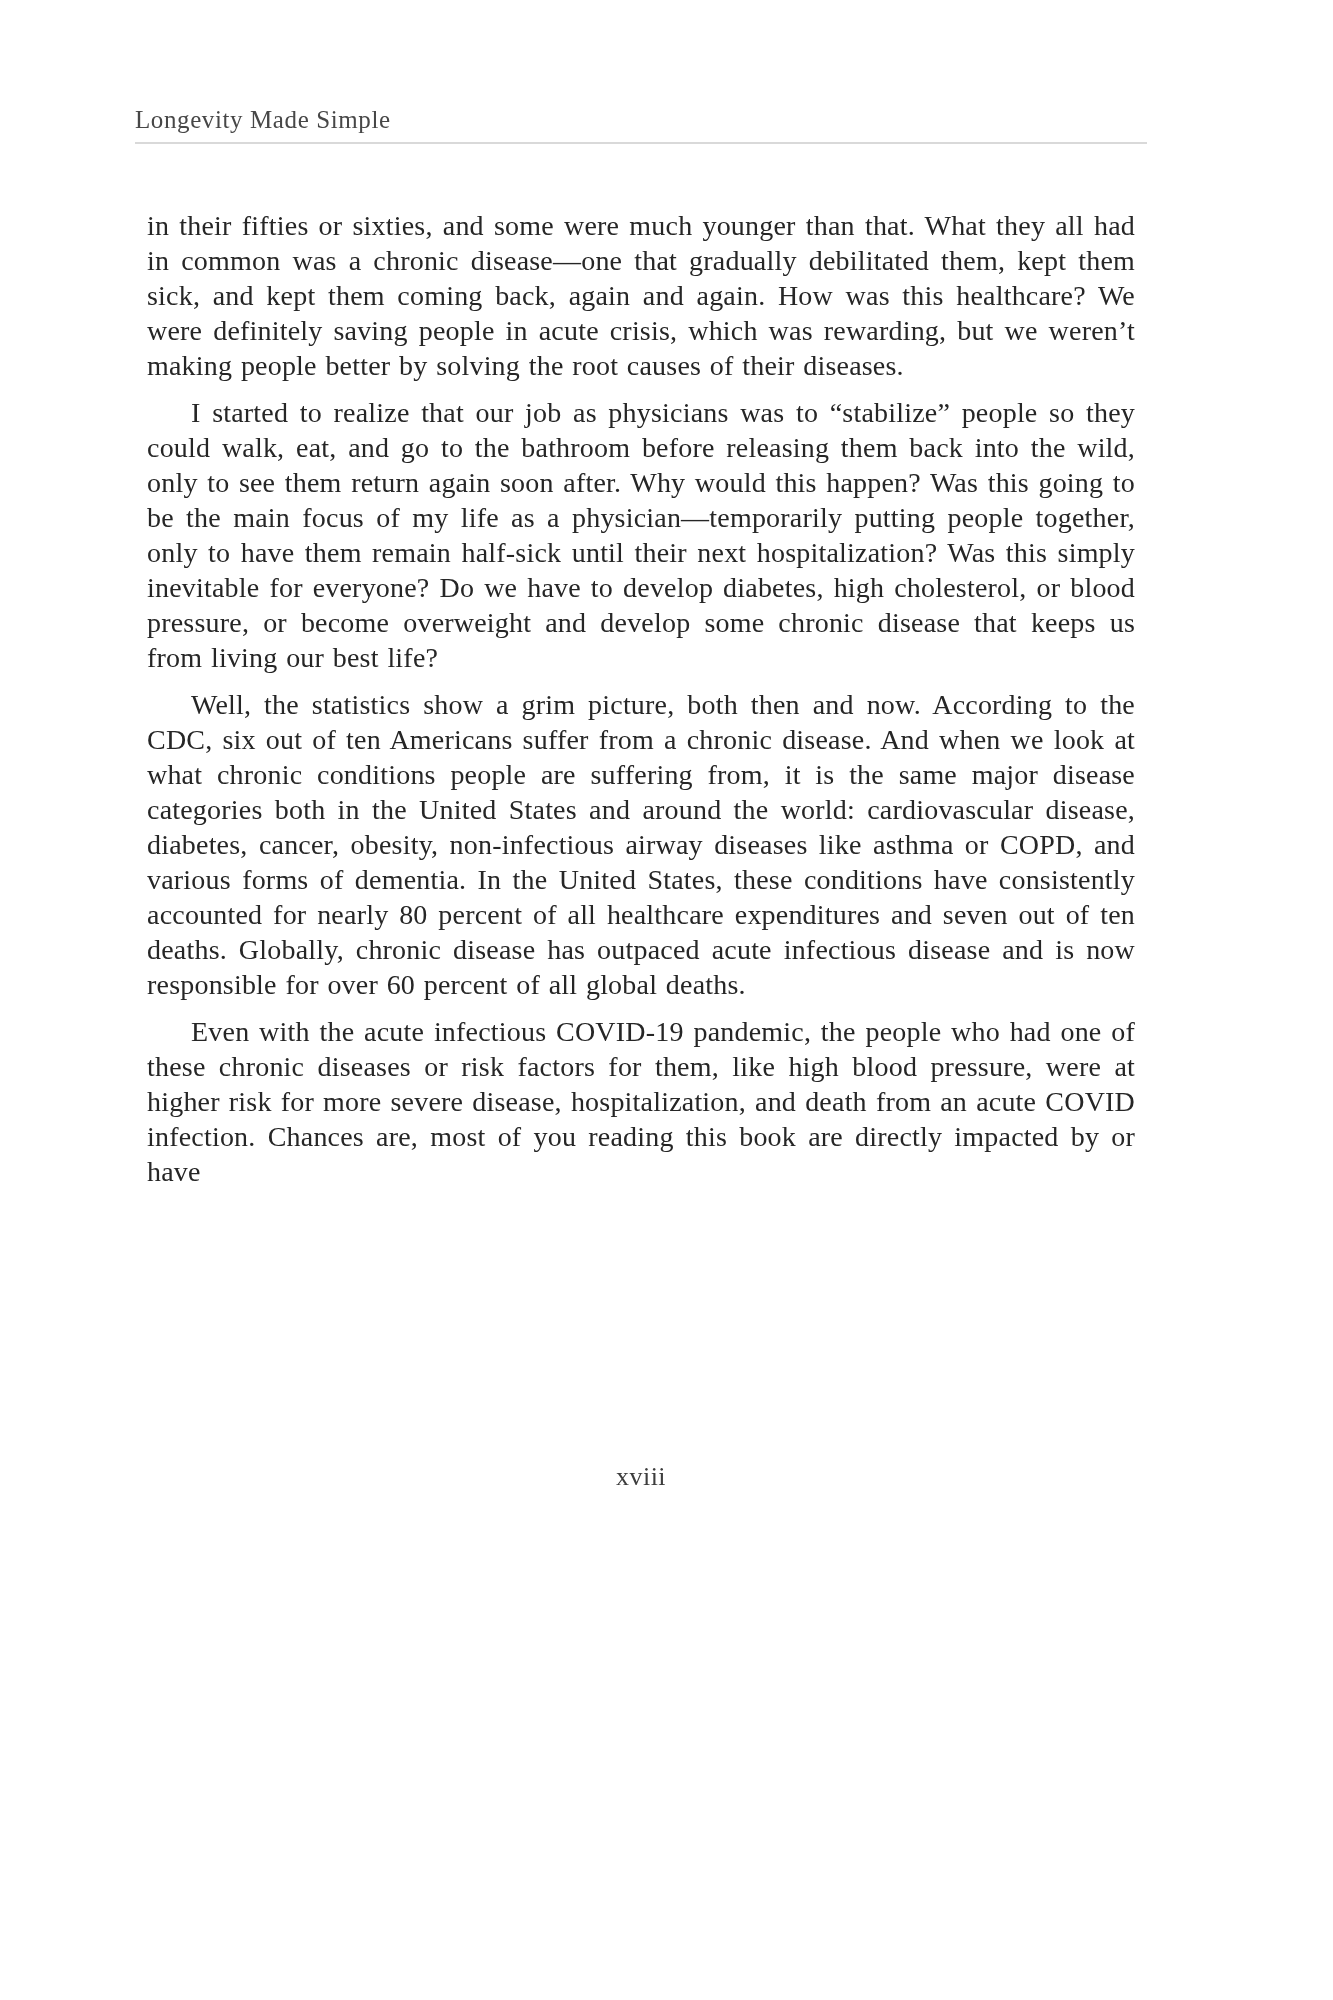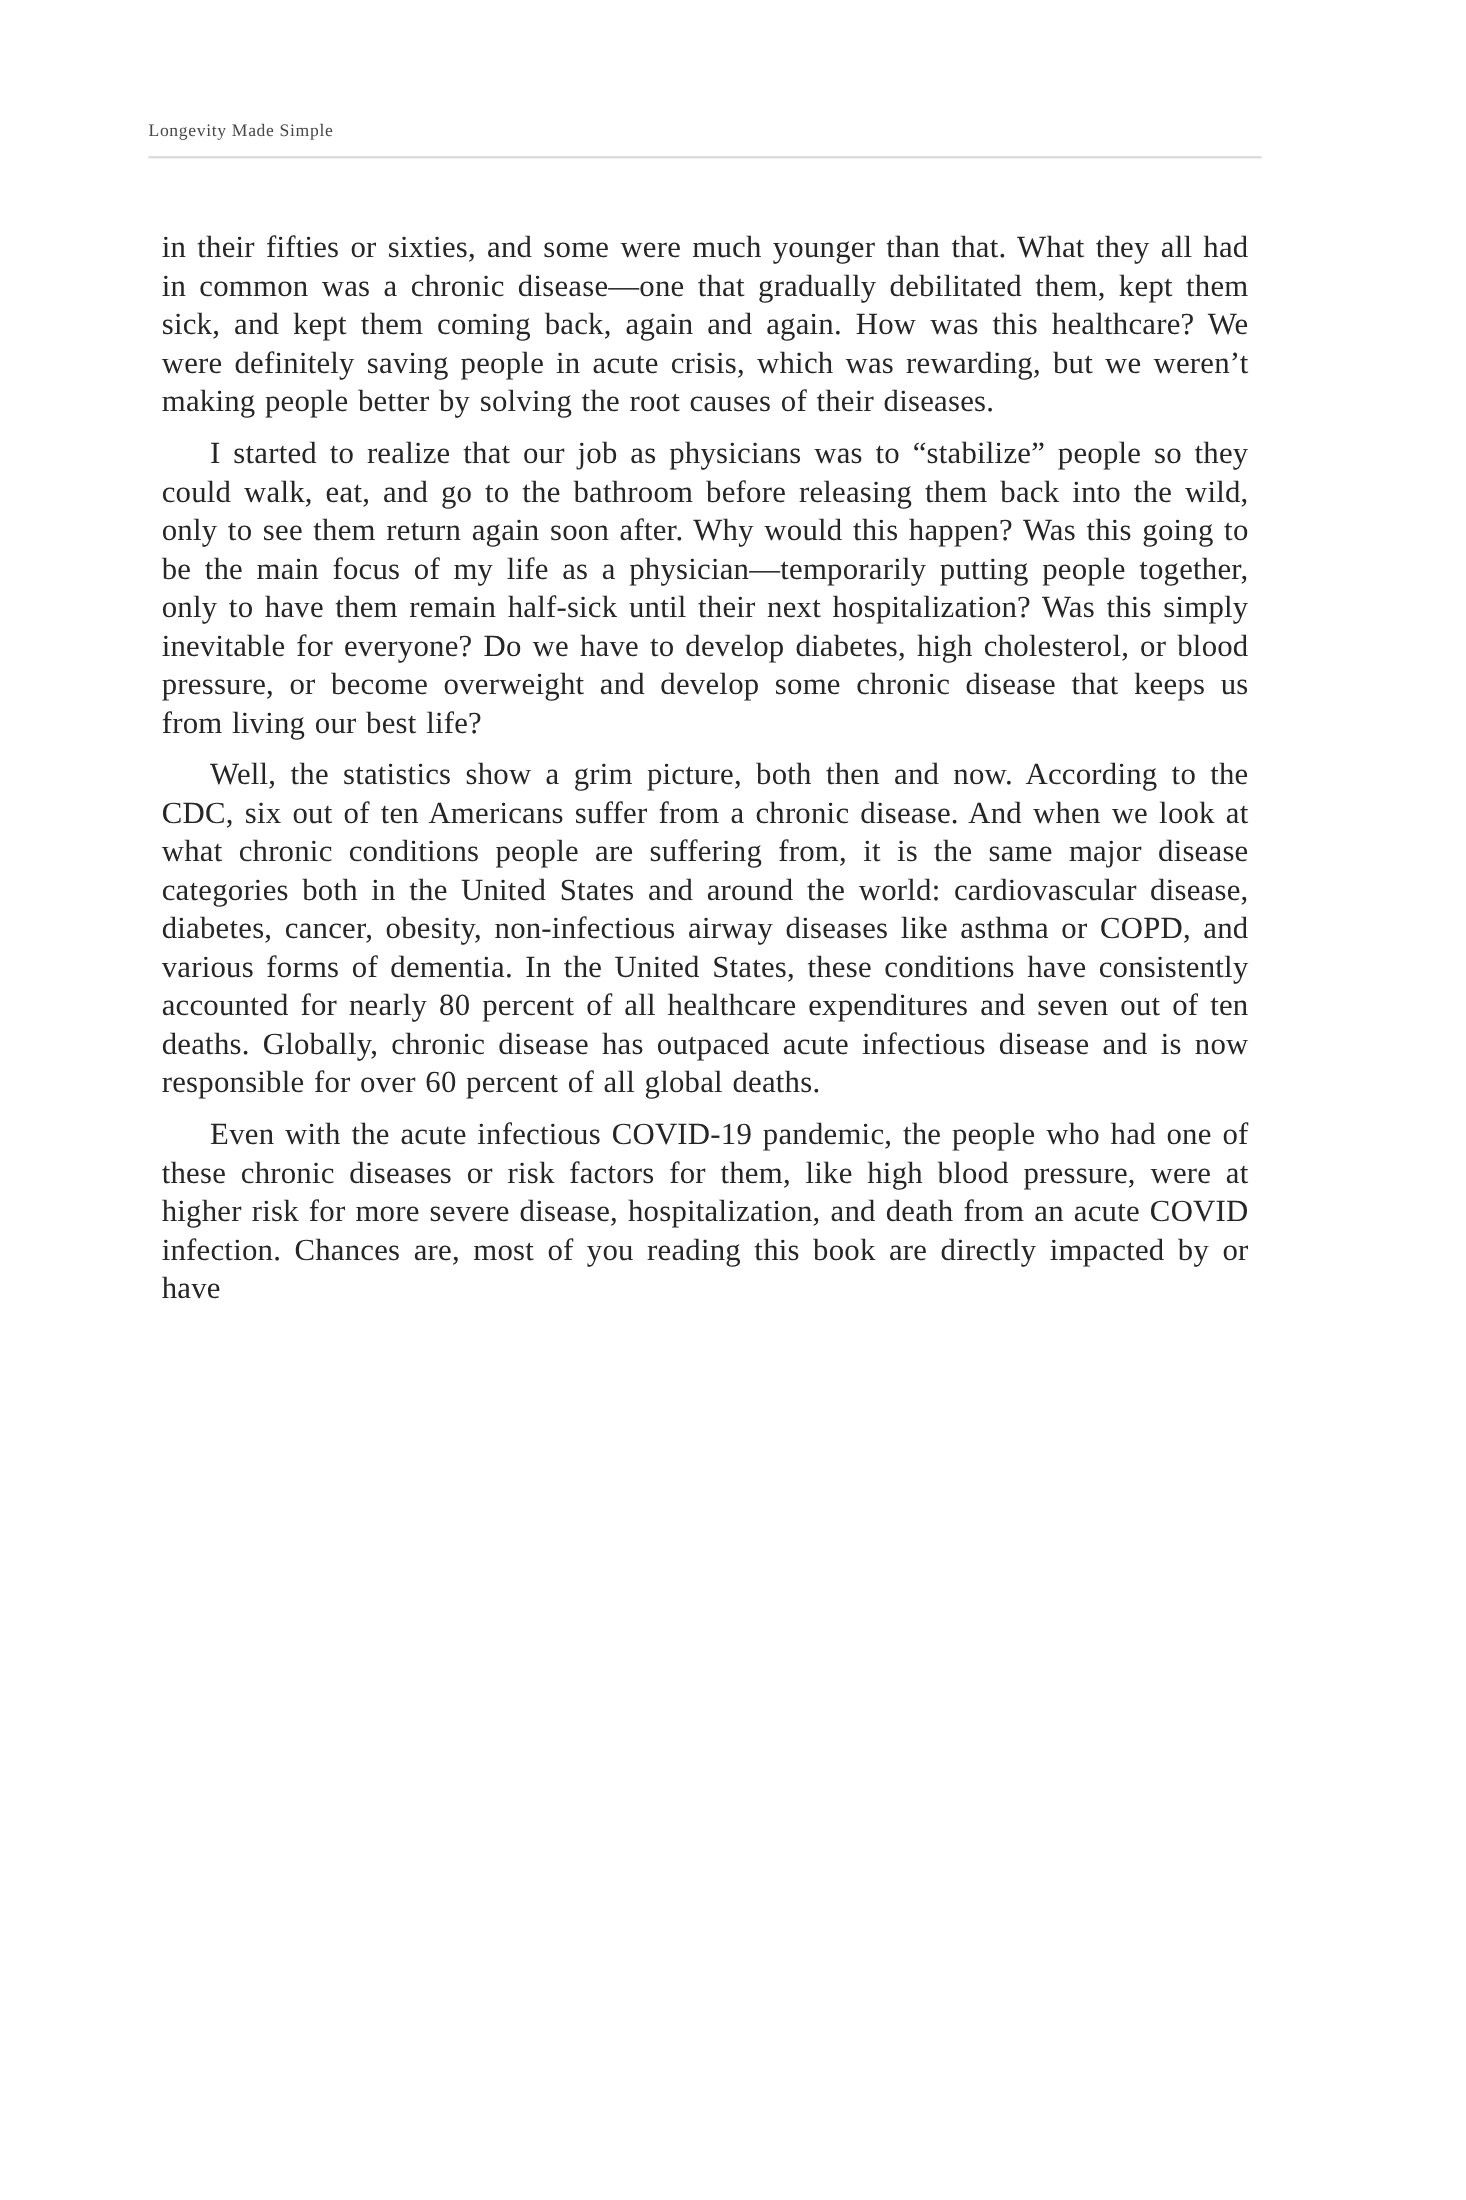--- a/index.html
+++ b/index.html
@@ -19,21 +19,21 @@
     left: 135px;
     top: 0;
     width: 1012px;
     height: 2000px;
   }
   .running-header {
     position: absolute;
     top: 106px;
     left: 0;
     width: 100%;
-    font-size: 16px;
+    font-size: 25px;
     line-height: 28px;
     color: #474747;
     letter-spacing: 0.6px;
   }
   .header-rule {
     position: absolute;
     top: 142px;
     left: 0;
     width: 100%;
     height: 2px;
@@ -78,14 +78,15 @@
 
   <div class="header-rule"></div>
 
   <div class="body-text">
     <p>in their fifties or sixties, and some were much younger than that. What they all had in common was a chronic disease—one that gradually debilitated them, kept them sick, and kept them coming back, again and again. How was this healthcare? We were definitely saving people in acute crisis, which was rewarding, but we weren’t making people better by solving the root causes of their diseases.</p>
     <p class="indent">I started to realize that our job as physicians was to “stabilize” people so they could walk, eat, and go to the bathroom before releasing them back into the wild, only to see them return again soon after. Why would this happen? Was this going to be the main focus of my life as a physician—temporarily putting people together, only to have them remain half-sick until their next hospitalization? Was this simply inevitable for everyone? Do we have to develop diabetes, high cholesterol, or blood pressure, or become overweight and develop some chronic disease that keeps us from living our best life?</p>
     <p class="indent">Well, the statistics show a grim picture, both then and now. According to the CDC, six out of ten Americans suffer from a chronic disease. And when we look at what chronic conditions people are suffering from, it is the same major disease categories both in the United States and around the world: cardiovascular disease, diabetes, cancer, obesity, non-infectious airway diseases like asthma or COPD, and various forms of dementia. In the United States, these conditions have consistently accounted for nearly 80 percent of all healthcare expenditures and seven out of ten deaths. Globally, chronic disease has outpaced acute infectious disease and is now responsible for over 60 percent of all global deaths.</p>
     <p class="indent">Even with the acute infectious COVID-19 pandemic, the people who had one of these chronic diseases or risk factors for them, like high blood pressure, were at higher risk for more severe disease, hospitalization, and death from an acute COVID infection. Chances are, most of you reading this book are directly impacted by or have</p>
   </div>
 
+  <div class="page-number">xviii</div>
 
 </div>
 
 </body></html>

